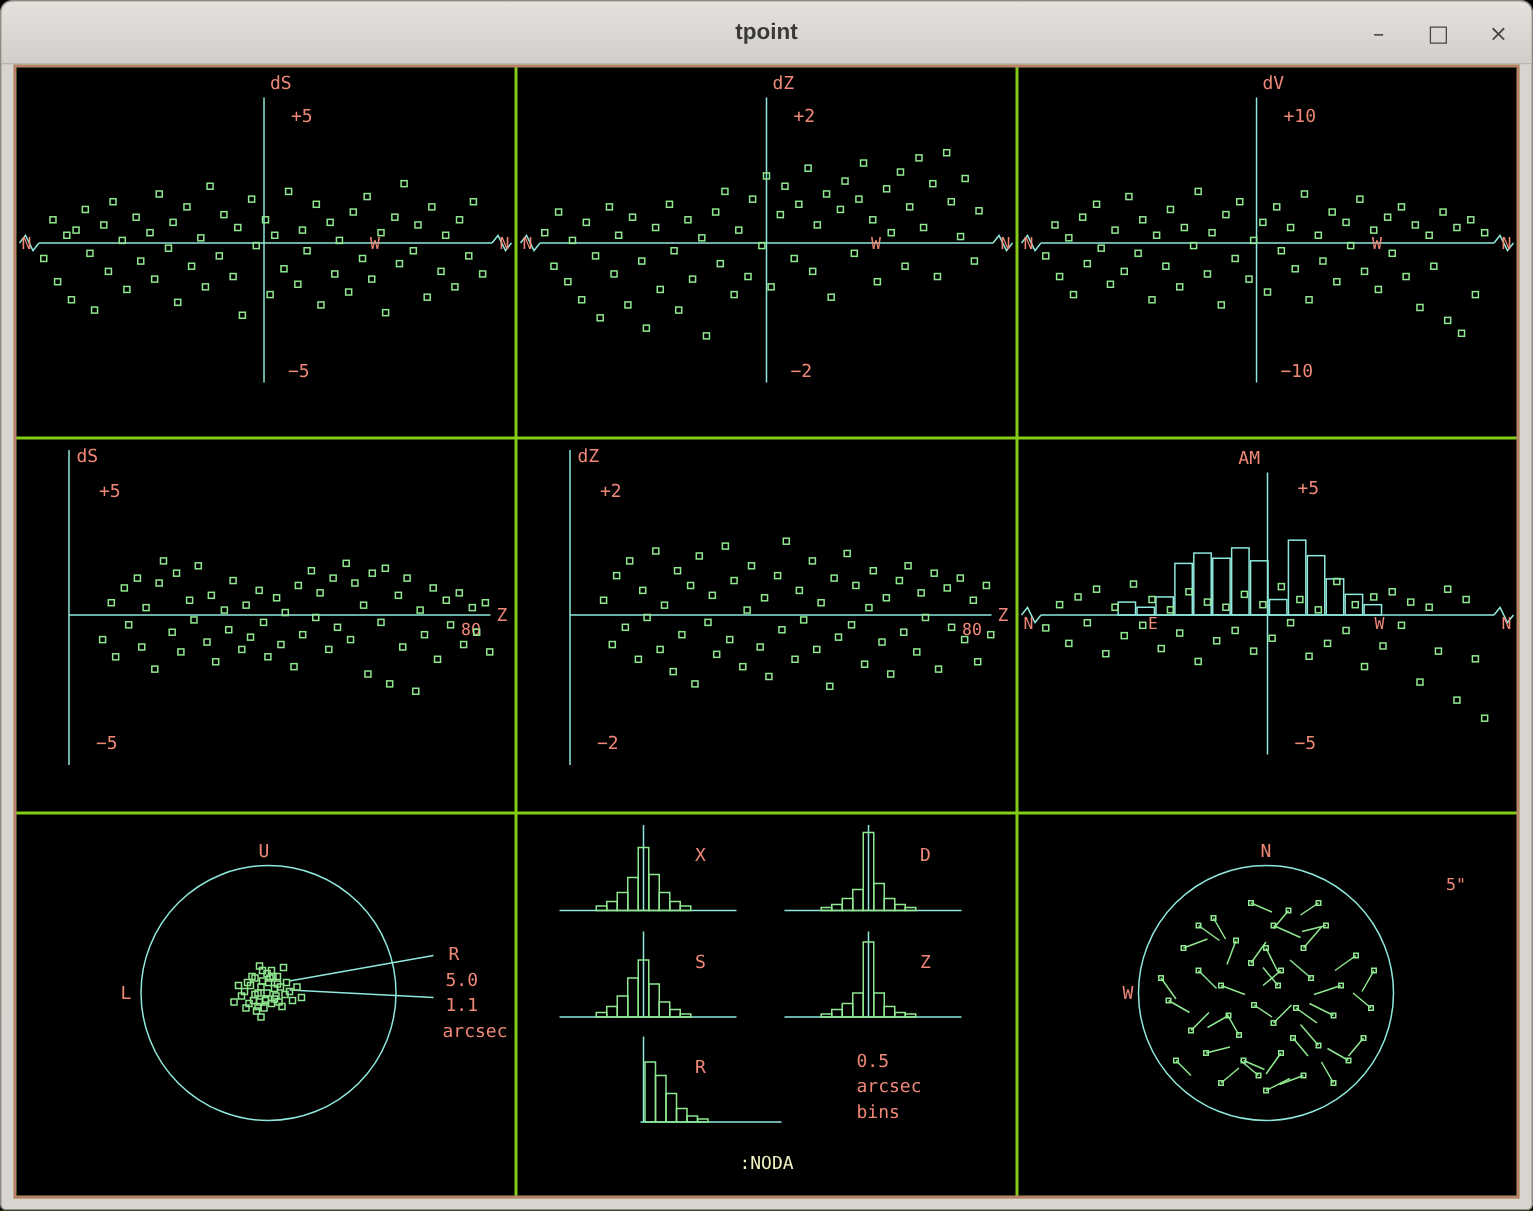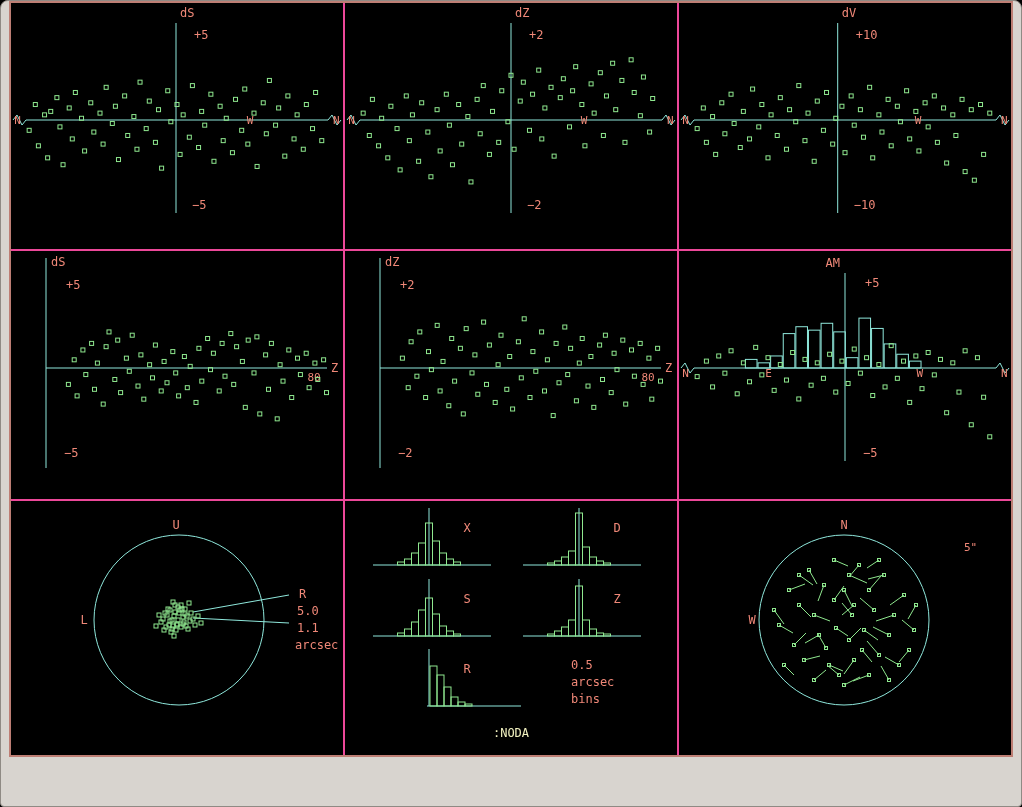--- a/index.html
+++ b/index.html
@@ -6,30 +6,38 @@
   body{width:1022px;height:807px;overflow:hidden;}
   .window{width:1022px;height:807px;background:#d8d4cf;border-radius:8px 8px 4px 4px;
           box-sizing:border-box;display:flex;flex-direction:column;border:1px solid #8f8a84;}
   .titlebar{height:41px;flex:0 0 41px;display:flex;align-items:center;justify-content:center;
             position:relative;background:linear-gradient(#e5e2dd,#d2cec9);
             border-bottom:1px solid #b8b4ae;border-radius:8px 8px 0 0;}
   .title{font:bold 15px "Liberation Sans",sans-serif;color:#3a3a3a;}
   .win-buttons{position:absolute;right:10px;top:0;height:100%;display:flex;align-items:center;gap:16px;}
   .wbtn{width:24px;text-align:center;font:15px "DejaVu Sans",sans-serif;color:#474747;cursor:default;}
   .content{margin:0 8px 9px;height:756px;box-sizing:border-box;
-           border:2px solid #bd7e74;background-color:#ec4899;
+           border:2px solid #bd7e74;background-color:#84cc16;
            display:grid;grid-template-columns:1fr 1fr 1fr;grid-template-rows:246px 248px 254px;gap:2px;}
   .cell{background:#000;overflow:hidden;}
   .cell svg{display:block;width:100%;height:100%;}
   svg text{font-family:"DejaVu Sans Mono",monospace;}
 </style>
 </head>
 <body>
 
 <div class="window">
+  <div class="titlebar">
+    <div class="title">tpoint</div>
+    <div class="win-buttons">
+      <span class="wbtn">–</span>
+      <span class="wbtn">□</span>
+      <span class="wbtn">×</span>
+    </div>
+  </div>
   <div class="content">
     <div class="cell">
         <svg viewBox="0 0 332 246" preserveAspectRatio="none">
           <g stroke="#8fe8dc" fill="none" stroke-width="1">
             <polyline points="2,117 6,112 11,122 15,117"></polyline>
             <line x1="15" y1="117" x2="317" y2="117"></line>
             <polyline points="317,117 321,112 326,122 330,117"></polyline>
           </g>
           <line x1="165.004" y1="20" x2="165.004" y2="210" stroke="#8fe8dc"></line>
           <text x="169.004" y="14" fill="#f08878" text-anchor="start" font-size="12">dS</text>

